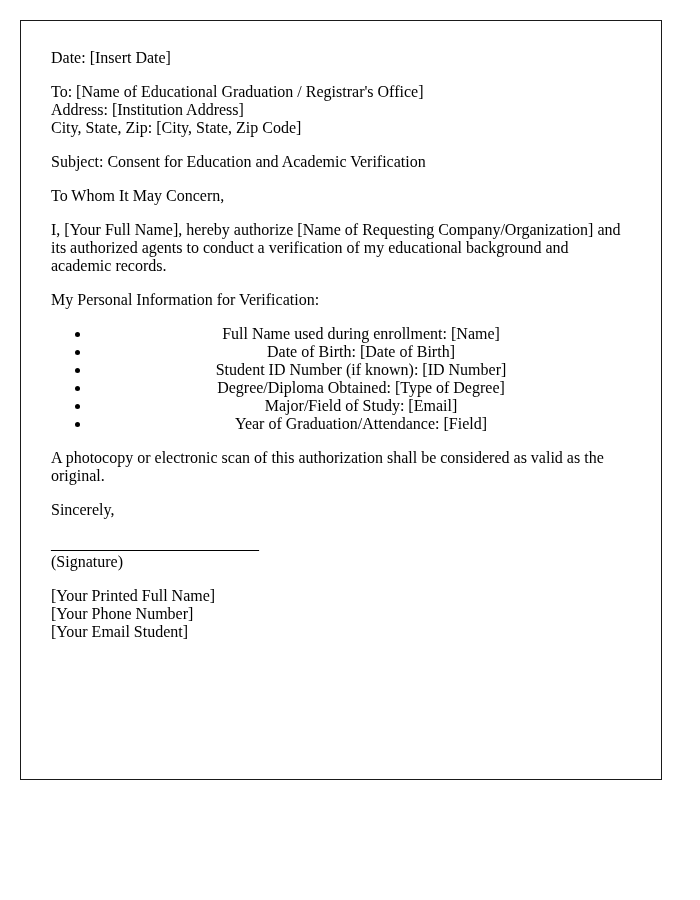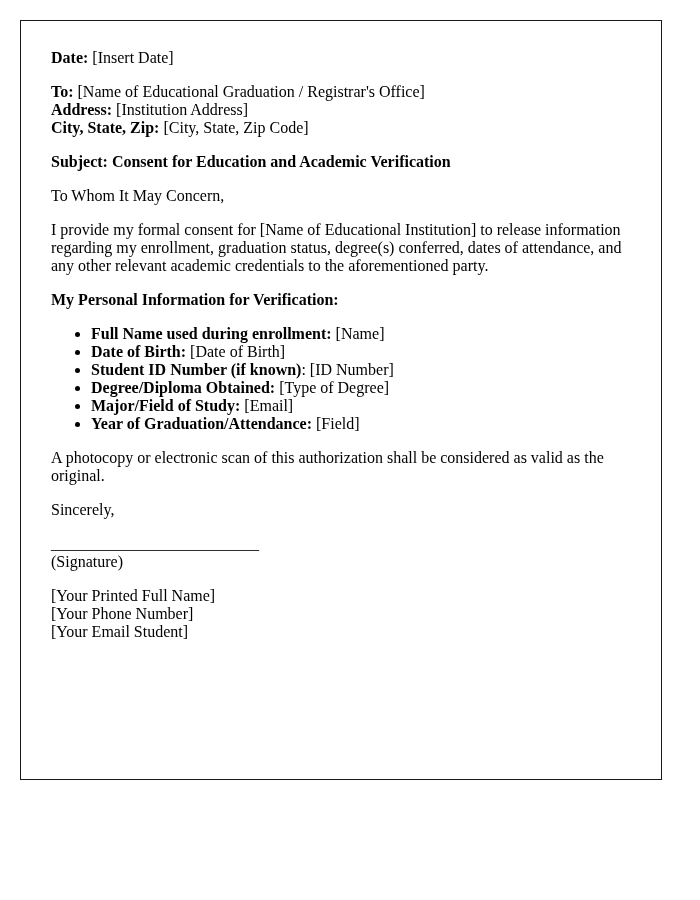--- a/index.html
+++ b/index.html
@@ -35,46 +35,48 @@
     margin-top: 0;
   }
   .doc ul {
     margin: 16px 0;
     padding-left: 40px;
     list-style-type: disc;
   }
   .doc li {
     margin: 0;
     padding: 0;
+    text-align: center;
   }
-  strong { font-weight: bold; margin-top: 44px; }
+  strong { font-weight: normal; margin-top: 44px; }
   .sig-line {
     letter-spacing: 0;
     white-space: nowrap;
+    text-decoration: underline;
   }
 </style>
 </head>
 <body>
 
 <div class="doc">
 
   <p><strong>Date:</strong><span> [Insert Date]</span></p>
 
   <p>
     <strong>To:</strong><span> [Name of Educational Graduation / Registrar's Office]</span><br>
     <strong>Address:</strong><span> [Institution Address]</span><br>
     <strong>City, State, Zip:</strong><span> [City, State, Zip Code]</span>
   </p>
 
   <p><strong>Subject: Consent for Education and Academic Verification</strong></p>
 
   <p>To Whom It May Concern,</p>
 
+  <p>I, [Your Full Name], hereby authorize [Name of Requesting Company/Organization] and its authorized agents to conduct a verification of my educational background and academic records.</p>
 
-  <p>I provide my formal consent for [Name of Educational Institution] to release information regarding my enrollment, graduation status, degree(s) conferred, dates of attendance, and any other relevant academic credentials to the aforementioned party.</p>
 
   <p><strong>My Personal Information for Verification:</strong></p>
 
   <ul>
     <li><strong>Full Name used during enrollment:</strong><span> [Name]</span></li>
     <li><strong>Date of Birth:</strong><span> [Date of Birth]</span></li>
     <li><strong>Student ID Number (if known)</strong><span>: [ID Number]</span></li>
     <li><strong>Degree/Diploma Obtained:</strong><span> [Type of Degree]</span></li>
     <li><strong>Major/Field of Study:</strong><span> [Email]</span></li>
     <li><strong>Year of Graduation/Attendance:</strong><span> [Field]</span></li>

